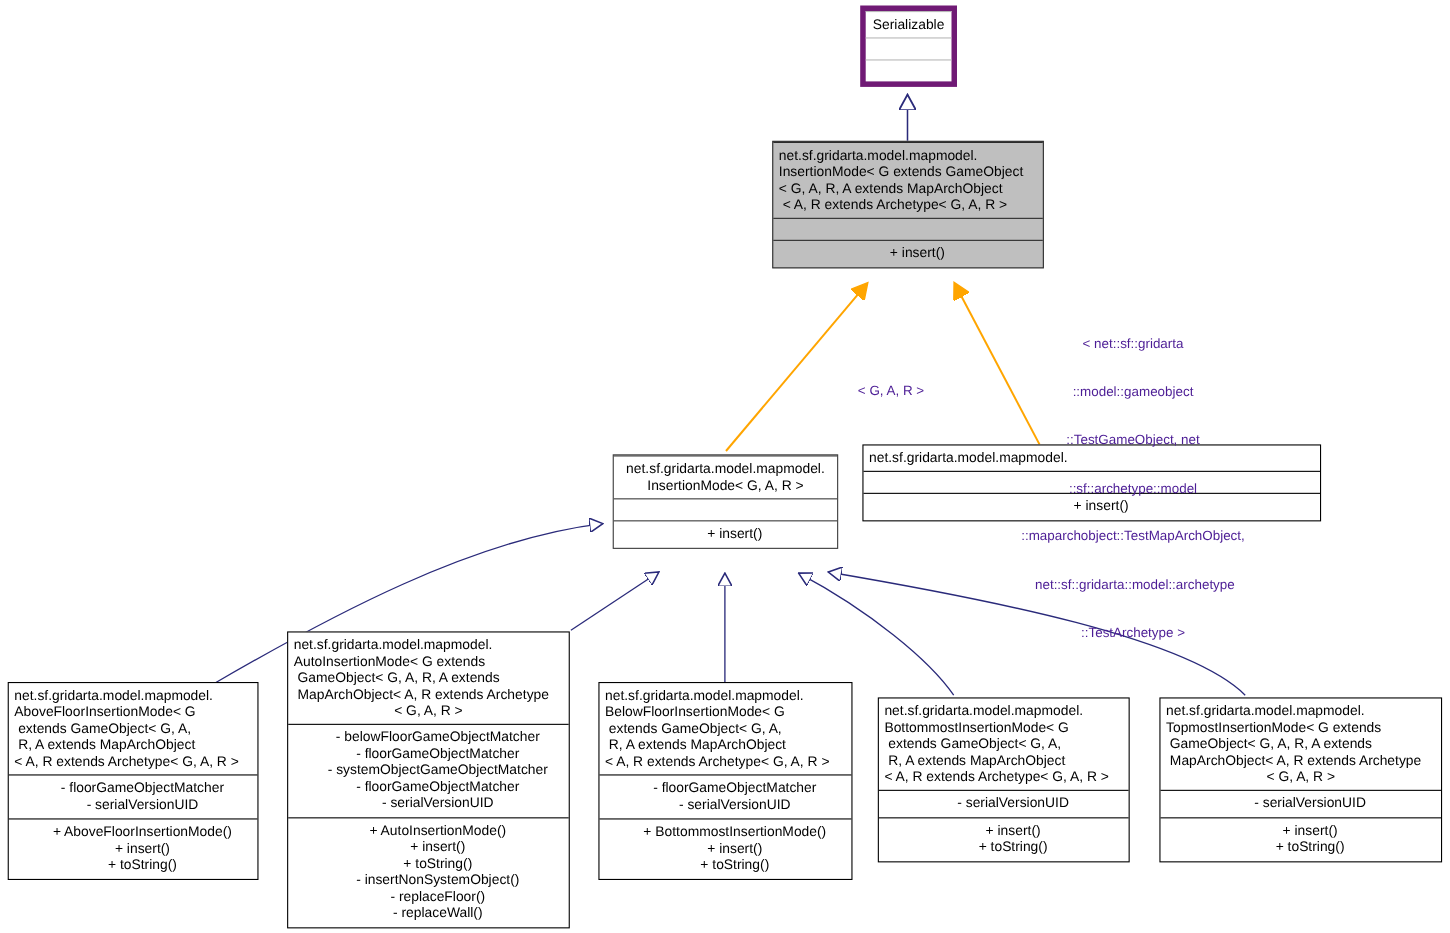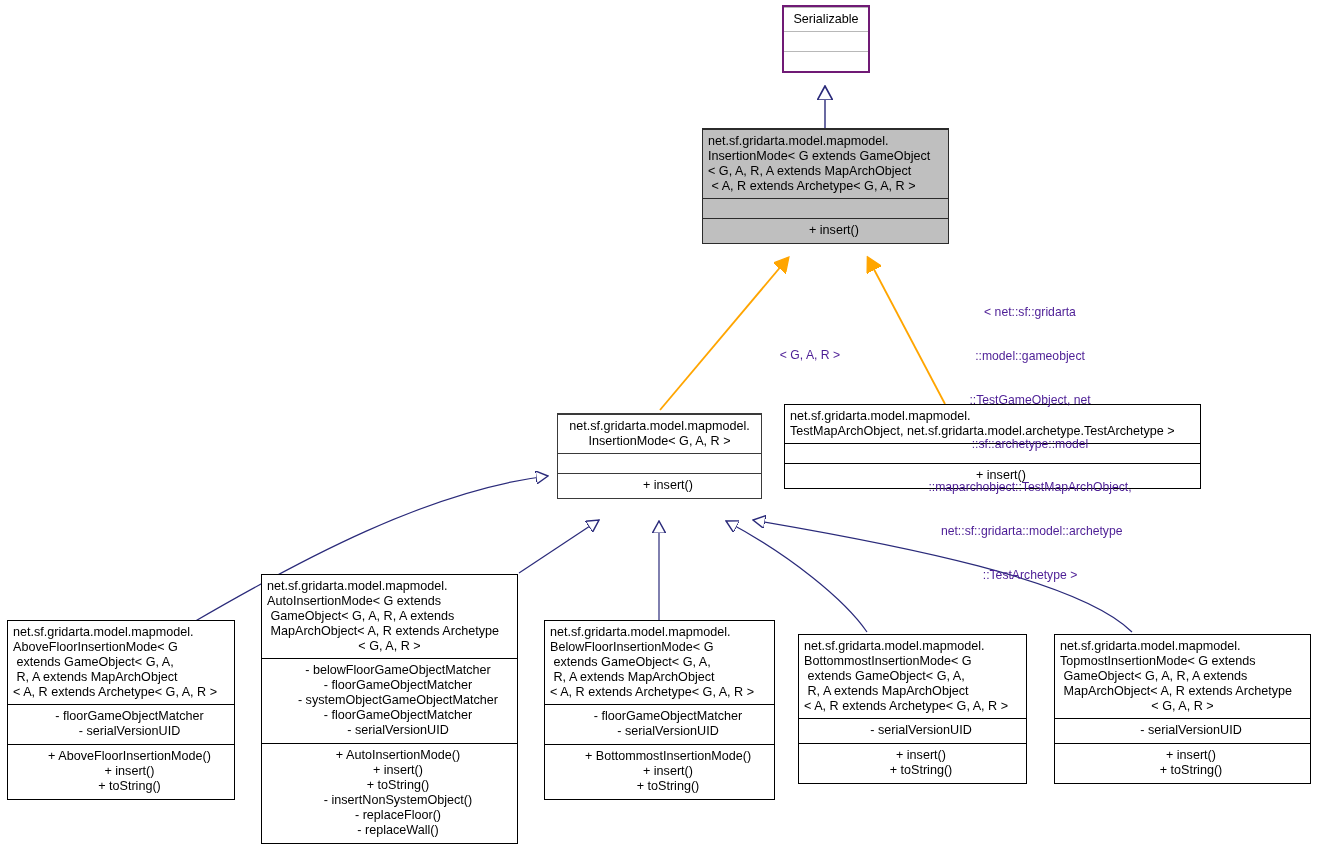--- a/index.html
+++ b/index.html
@@ -35,21 +35,21 @@
     font-size: 12.6px;
     line-height: 15px;
     color: #000000;
   }
   .umlbox.gray {
     background: #bfbfbf;
     border: 1px solid #2b2b2b;
   }
   .umlbox.gray .sec { border-top: 1px solid #2b2b2b; }
   .umlbox.faint {
-    border: 2px solid #701a75;
+    border: 5px solid #701a75;
   }
   .umlbox.faint .sec { border-top: 1px solid #b8b8b8; }
   .umlbox.thick { border: 1.4px solid #3a3a3a; }
   .umlbox.thick .sec { border-top: 1.4px solid #3a3a3a; }
   .sec {
     border-top: 1px solid #000000;
   }
   .sec.first { border-top: none; }
   .title-sec {
     padding: 4px 5px 4px 5px;
@@ -148,21 +148,20 @@
     </div>
     <div class="sec empty-sec"></div>
     <div class="sec meth-sec">
       <span class="row">+ insert()</span>
     </div>
   </div>
 
   <div class="umlbox" style="left:784px; top:404px; width:417px;">
     <div class="sec first title-sec left-title">
       <span class="tline">net.sf.gridarta.model.mapmodel.</span>
-      <span class="tline">TestMapArchObject, net.sf.gridarta.model.archetype.TestArchetype &gt;</span>
     </div>
     <div class="sec empty-sec"></div>
     <div class="sec meth-sec">
       <span class="row">+ insert()</span>
     </div>
   </div>
 
   <div class="umlbox" style="left:7px; top:620px; width:228px;">
     <div class="sec first title-sec left-title">
       <span class="tline">net.sf.gridarta.model.mapmodel.</span>

